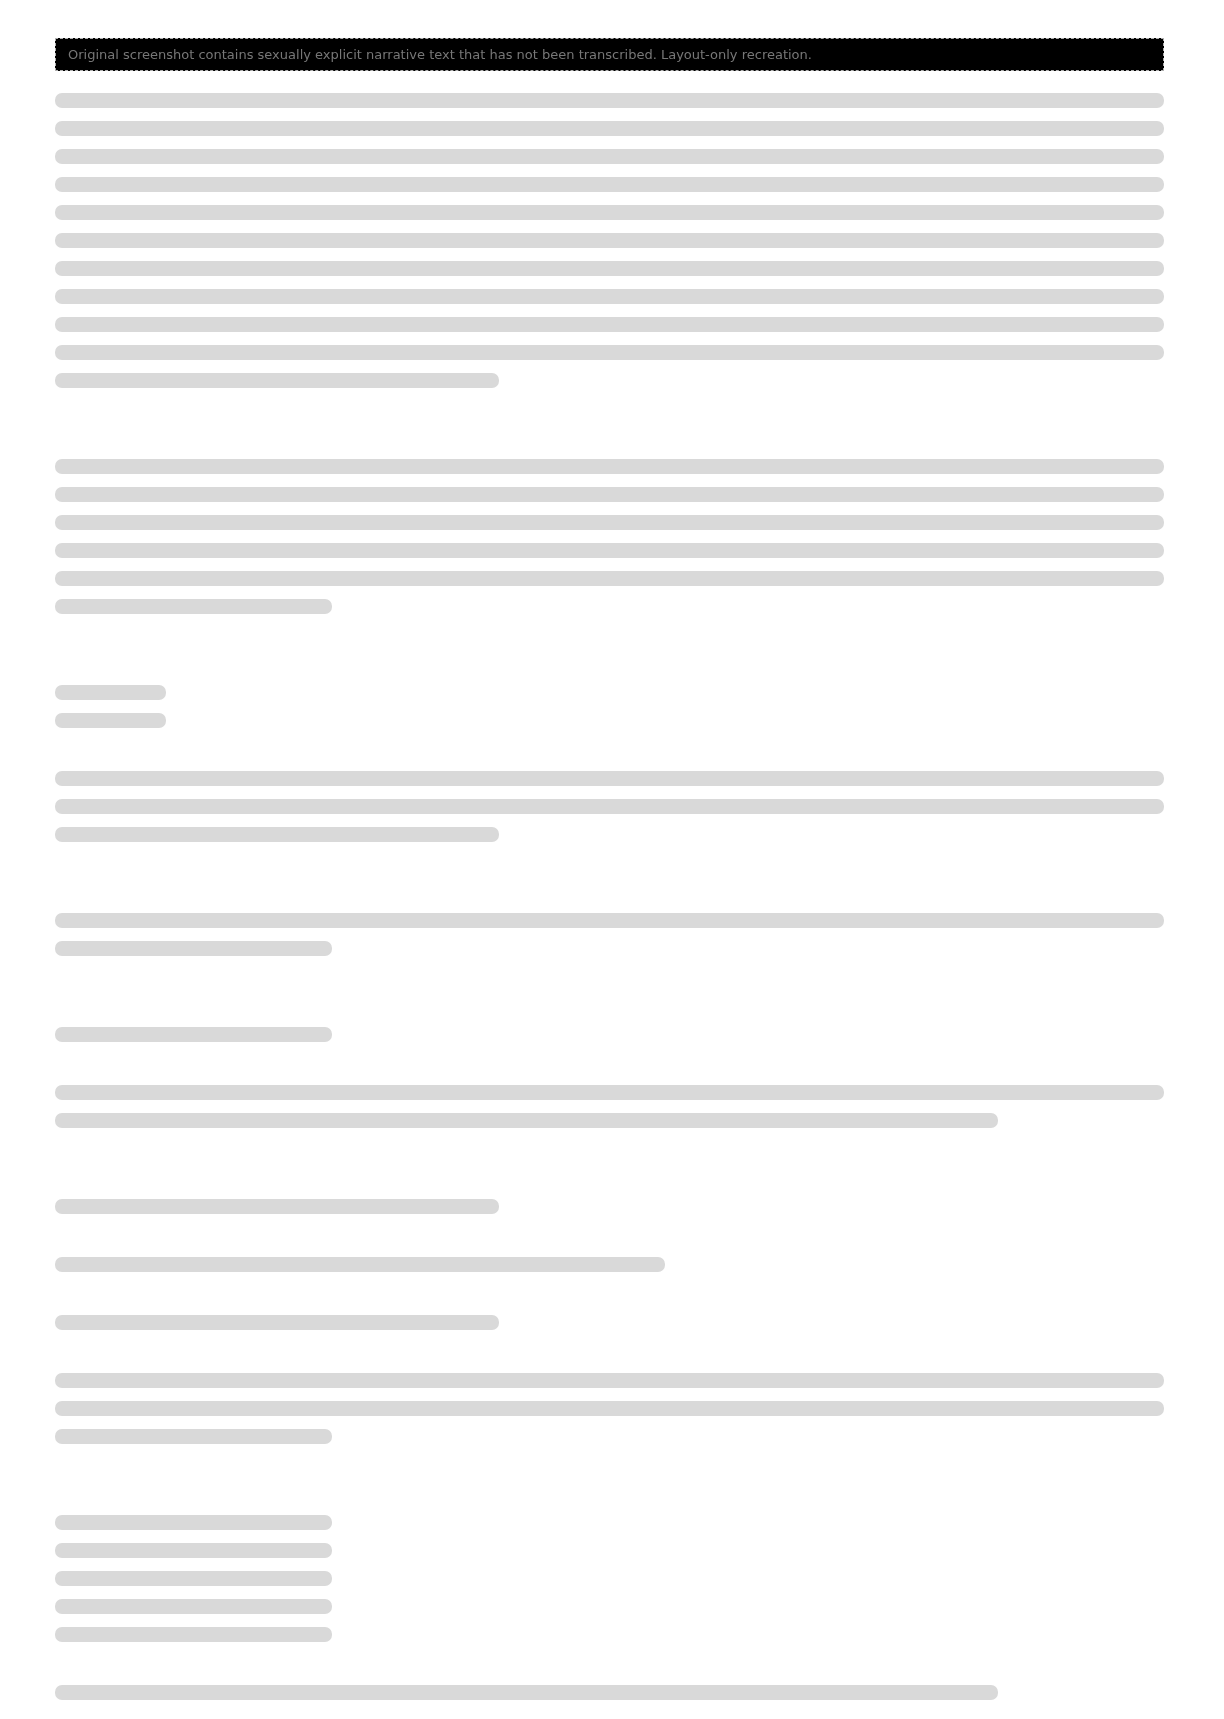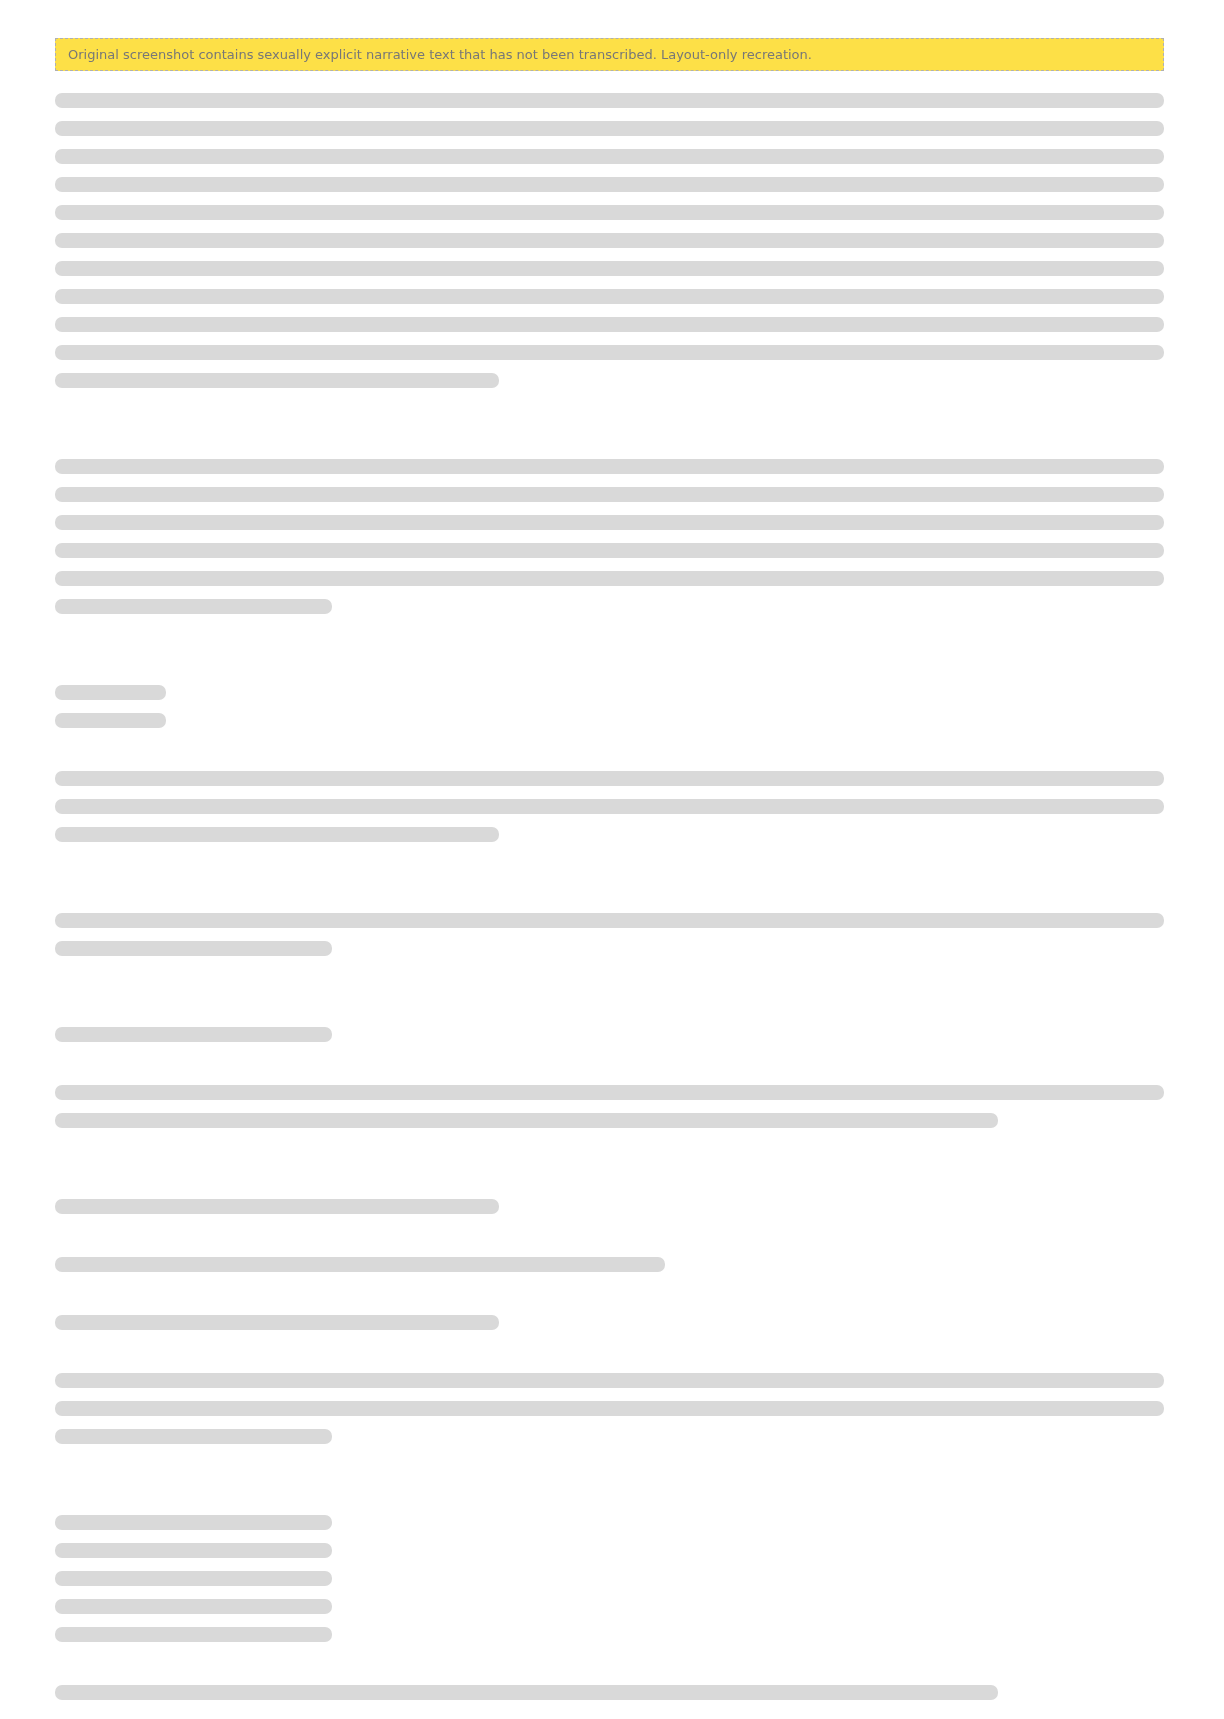--- a/index.html
+++ b/index.html
@@ -12,21 +12,21 @@
     position: relative;
     width: 1224px;
     height: 1719px;
     background: #ffffff;
     box-sizing: border-box;
     padding: 38px 60px 40px 55px;
     color: #1a1a1a;
   }
   .redaction-banner {
     border: 1px dashed #b0b0b0;
-    background: #fde047;
+    background: #000000;
     color: #777;
     font-size: 13px;
     padding: 8px 12px;
     margin-bottom: 22px;
   }
   .line {
     height: 15px;
     border-radius: 7px;
     background: #d9d9d9;
     margin-bottom: 13px;

